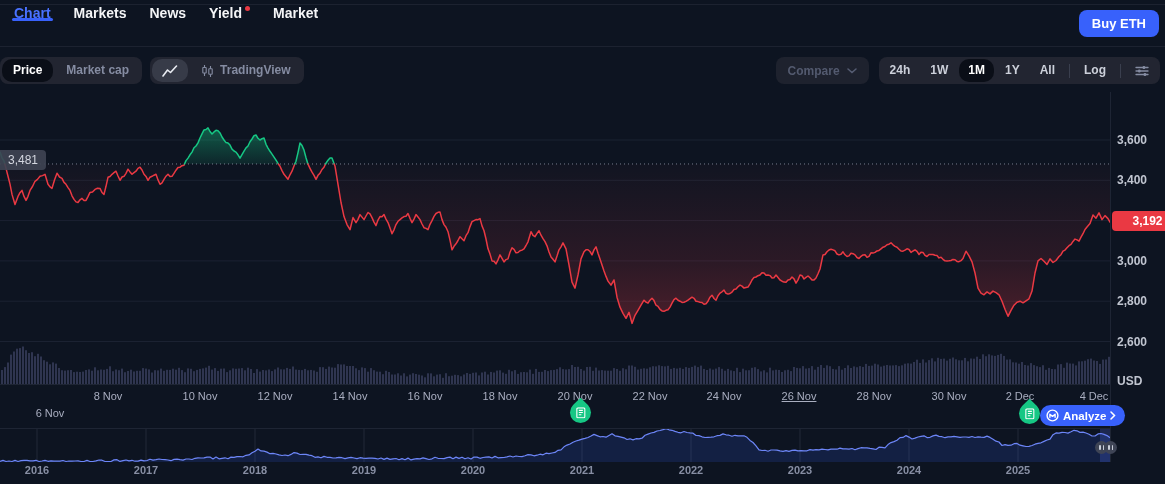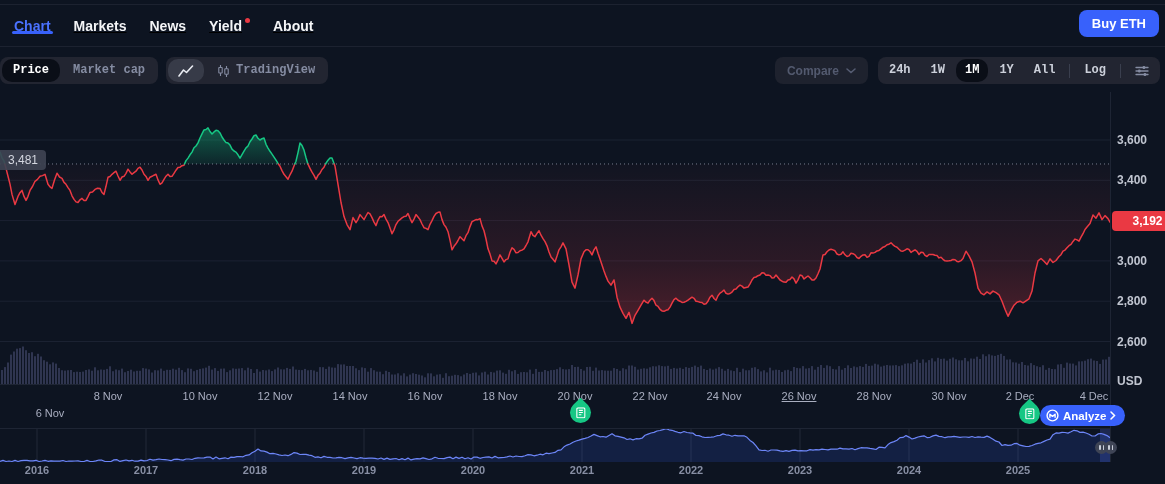--- a/index.html
+++ b/index.html
@@ -2,37 +2,37 @@
 <html><head>
 <meta charset="utf-8">
 <style>
   html,body{margin:0;padding:0;background:#0d1421;}
   body{width:1165px;height:484px;overflow:hidden;font-family:"Liberation Sans",sans-serif;
        -webkit-font-smoothing:antialiased;}
   .stage{position:relative;width:1165px;height:484px;background:#0d1421;}
   .topline{position:absolute;top:4px;left:0;right:0;height:1px;background:#1c2230;}
 
   
-  .navbar{position:absolute;top:5px;left:0;right:0;height:41px;display:flex;align-items:center;
-          padding-left:12px;gap:19px;border-bottom:1px solid #1c2230;text-decoration:underline;}
+  .navbar{position:absolute;top:5px;left:0;right:0;height:41px;display:flex;align-items:flex-start;
+          padding-left:12px;gap:19px;border-bottom:1px solid #1c2230;}
   .tab{position:relative;display:flex;align-items:center;font-size:14px;font-weight:700;
        color:#f4f5f7;cursor:pointer;padding:0 2px;}
   .tab.active{color:#4a72ff;}
   .tab.active::after{content:"";position:absolute;left:0;right:0;bottom:0;height:3px;
        background:#3861fb;border-radius:3px;}
   .tab .dot{width:5px;height:5px;border-radius:50%;background:#ea3943;margin:-10px 0 0 3px;}
   .buy-btn{position:absolute;top:10px;right:6px;height:27px;padding:0 13px;background:#3861fb;
        color:#fff;font-size:13px;font-weight:700;border:none;border-radius:8px;display:flex;
        align-items:center;cursor:pointer;}
 
   
   .toolbar{position:absolute;top:57px;left:0;right:0;height:27px;display:flex;align-items:center;}
   .seg{background:#222531;border-radius:8px;padding:2px;display:flex;align-items:center;gap:2px;height:23px;box-sizing:content-box;}
   .seg .item{font-size:12px;font-weight:700;color:#858ca2;padding:0 11px;height:23px;line-height:23px;
-       border-radius:10px;cursor:pointer;white-space:nowrap;display:flex;align-items:center;gap:6px;font-family:Liberation Mono, monospace;}
+       border-radius:10px;cursor:pointer;white-space:nowrap;display:flex;align-items:center;gap:6px;}
   .seg .item.dark{background:#0a0e17;color:#fff;}
   .seg .item.lit{background:#373b48;padding:0 10px;}
   .seg2{margin-left:8px;}
   .spacer{flex:1;}
   .compare{background:#1e222e;border-radius:8px;height:27px;padding:0 12px;display:flex;align-items:center;
        gap:7px;color:#535a6f;font-size:12px;font-weight:700;cursor:default;}
   .ranges{margin-left:10px;margin-right:5px;}
   .ranges .item{padding:0 9px;color:#ccd0da;}
   .rdiv{width:1px;height:14px;background:#3a3f4e;margin:0 3px;}
   .icon-btn{display:flex;align-items:center;padding:0 8px;cursor:pointer;}
@@ -75,21 +75,21 @@
         <span>Markets</span>
       </div>
     <div class="tab">
         <span>News</span>
       </div>
     <div class="tab">
         <span>Yield</span>
         <span class="dot"></span>
       </div>
     <div class="tab">
-        <span>About</span>
+        <span>Market</span>
       </div>
   </div>
   <button class="buy-btn">Buy ETH</button>
 
   <div class="toolbar">
     <div class="seg">
       <div class="item dark">Price</div>
       <div class="item">Market cap</div>
     </div>
     <div class="seg seg2">

